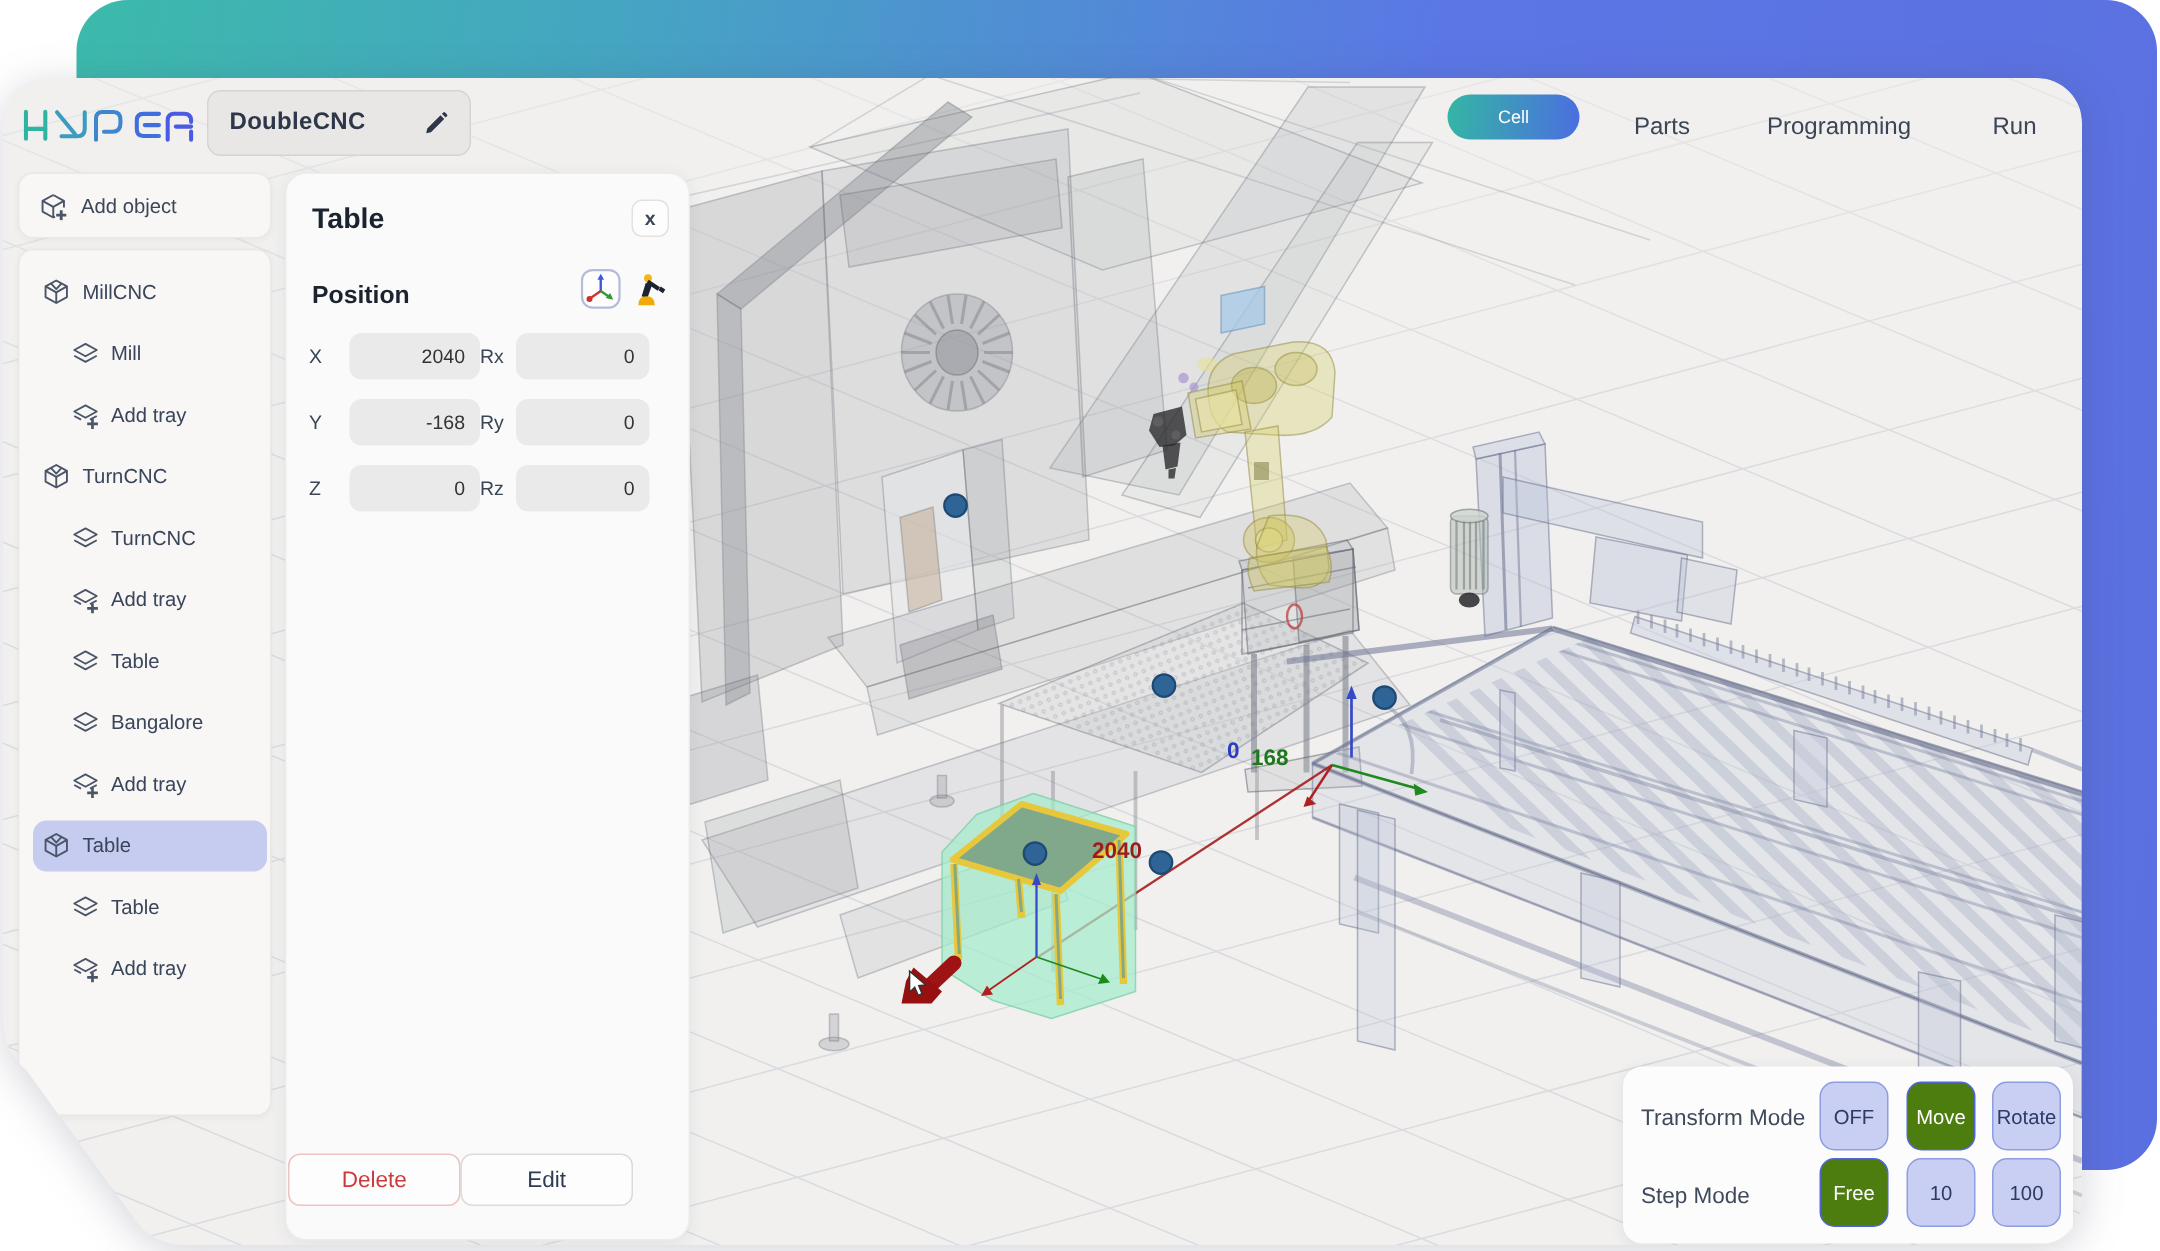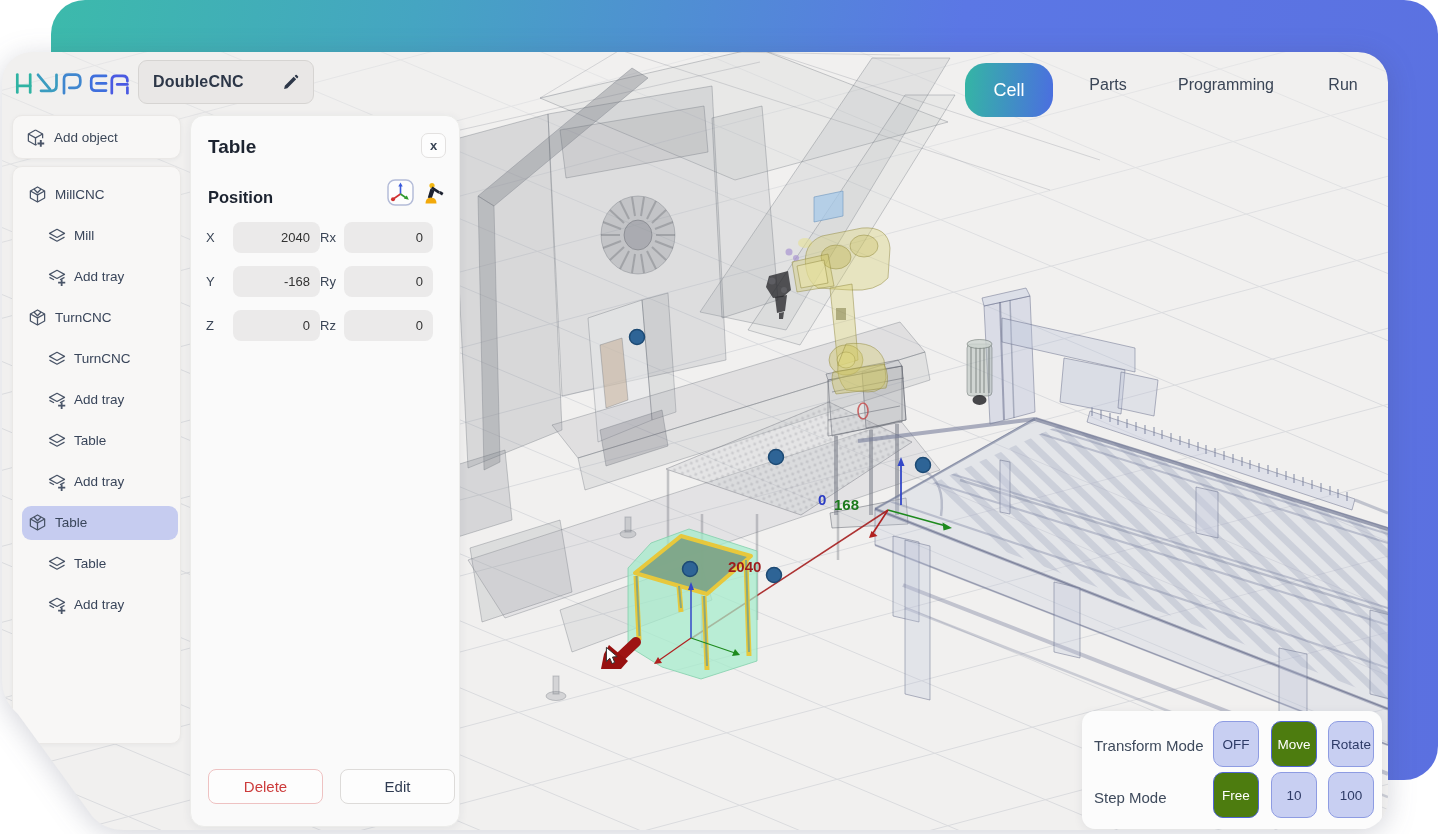--- a/index.html
+++ b/index.html
@@ -12,22 +12,22 @@
   border-radius:30px;overflow:hidden;
   clip-path:path('M30,0 H1356 Q1386,0 1386,30 V748 Q1386,778 1356,778 H122 Q102,778 90,764 L16,662 Q0,648 0,628 V30 Q0,0 30,0 Z');
 }
 .scene{position:absolute;left:0;top:0;width:1386px;height:778px}
 
 .logo{position:absolute;left:12px;top:14px}
 .docbox{position:absolute;left:136px;top:8px;width:176px;height:44px;background:#e9e7e6;
   border:1px solid #d6d4d2;border-radius:9px;display:flex;align-items:center;
   padding:0 14px;justify-content:space-between}
 .docbox b{font-size:16px;color:#2d3748;letter-spacing:.2px}
-.pill{position:absolute;left:963px;top:11px;width:88px;height:54px;border-radius:21px;display:flex;align-items:center;justify-content:center;
-  background:linear-gradient(95deg,#34b6a4,#4b6ee0);color:#fff;font-size:18px}
+.pill{position:absolute;left:963px;top:11px;width:88px;height:30px;border-radius:21px;display:flex;align-items:center;justify-content:center;
+  background:linear-gradient(95deg,#34b6a4,#4b6ee0);color:#fff;font-size:12px}
 .navitem{position:absolute;top:24px;transform:translateX(-50%);color:#3a4556;font-size:16px}
 
 .addobj{position:absolute;left:10px;top:63px;width:169px;height:44px;background:#f8f7f6;
   border:1px solid #eae8e6;border-radius:10px;display:flex;align-items:center;gap:9px;
   padding-left:13px;font-size:13.5px;color:#3c4758;box-shadow:0 1px 4px rgba(40,50,80,0.05)}
 .tree{position:absolute;left:10px;top:114px;width:169px;height:578px;background:#f8f7f6;
   border:1px solid #eae8e6;border-radius:10px;padding-top:7px;
   box-shadow:0 1px 4px rgba(40,50,80,0.05)}
 .trow{height:41px;display:flex;align-items:center;gap:8px;font-size:13.5px;color:#39455a;
   margin:0 2px;white-space:nowrap;position:relative}
@@ -44,21 +44,21 @@
   border-radius:7px;background:#fdfdfd;display:flex;align-items:center;justify-content:center;
   font-size:13px;font-weight:bold;color:#3a4556}
 .panel h2{position:absolute;left:17px;top:72px;font-size:16.5px;color:#1c2330}
 .axico{position:absolute;left:196px;top:63px}
 .robico{position:absolute;left:232px;top:66px}
 .frow{position:absolute;left:15px;display:flex;align-items:center}
 .frow .lb{width:27px;font-size:13px;color:#3a4556}
 .inp{width:87px;height:31px;background:#ebeaea;border-radius:8px;font-size:13px;color:#333;
   display:flex;align-items:center;justify-content:flex-end;padding-right:10px}
 .frow .lb2{width:24px;font-size:13px;color:#3a4556}
-.btnrow{position:absolute;left:17px;bottom:22px;display:flex;gap:17px}
+.btnrow{position:absolute;left:1px;bottom:22px;display:flex;gap:0}
 .btn{width:115px;height:35px;border-radius:8px;background:#fdfdfd;display:flex;align-items:center;
   justify-content:center;font-size:15px}
 .btn.del{border:1px solid #eec2c2;color:#cc3b3b}
 .btn.edit{border:1px solid #dddbd9;color:#2f3b52}
 
 .tpanel{position:absolute;right:6px;bottom:1px;width:300px;height:118px;background:#fcfcfc;
   border-radius:13px;box-shadow:0 2px 10px rgba(40,50,80,0.08)}
 .tpanel .lbl{position:absolute;left:12px;font-size:15px;color:#3e4a5c}
 .tbtn{position:absolute;width:46px;height:46px;border-radius:10px;display:flex;align-items:center;
   justify-content:center;font-size:13.5px;color:#2d3a66;background:#c8cff2;border:1.5px solid #8e9ce2}
@@ -485,20 +485,27 @@
 <div class="trow" style="padding-left:33px">
           <svg width="18" height="18" viewBox="0 0 24 24" fill="none" stroke="#4a5568" stroke-width="1.6" stroke-linejoin="round">
             <path d="M12 3 22 8.5 12 14 2 8.5 Z"></path>
             <path d="M2 13.5 12 19 22 13.5"></path>
           </svg>
           <span>Table</span>
         </div>
 <div class="trow" style="padding-left:33px">
           <svg width="18" height="18" viewBox="0 0 24 24" fill="none" stroke="#4a5568" stroke-width="1.6" stroke-linejoin="round">
             <path d="M12 3 22 8.5 12 14 2 8.5 Z"></path>
+            <path d="M2 13.5 12 19 22 13.5"></path>
+          </svg>
+          <span>Bangalore</span>
+        </div>
+<div class="trow" style="padding-left:33px">
+          <svg width="18" height="18" viewBox="0 0 24 24" fill="none" stroke="#4a5568" stroke-width="1.6" stroke-linejoin="round">
+            <path d="M12 3 22 8.5 12 14 2 8.5 Z"></path>
             <path d="M2 12.5 8 15.7"></path>
             <path d="M22 12.5 16 15.7"></path>
             <path d="M13.5 19.5 23 19.5 M18.2 15 18.2 24" stroke-width="2.4"></path>
           </svg>
           <span>Add tray</span>
         </div>
 <div class="trow sel" style="padding-left:13px">
           <svg width="19" height="19" viewBox="0 0 24 24" fill="none" stroke="#4a5568" stroke-width="1.6" stroke-linejoin="round">
             <path d="M12 2.5 21 7.5 21 16.5 12 21.5 3 16.5 3 7.5 Z"></path>
             <path d="M3 7.5 12 12.5 21 7.5"></path>

